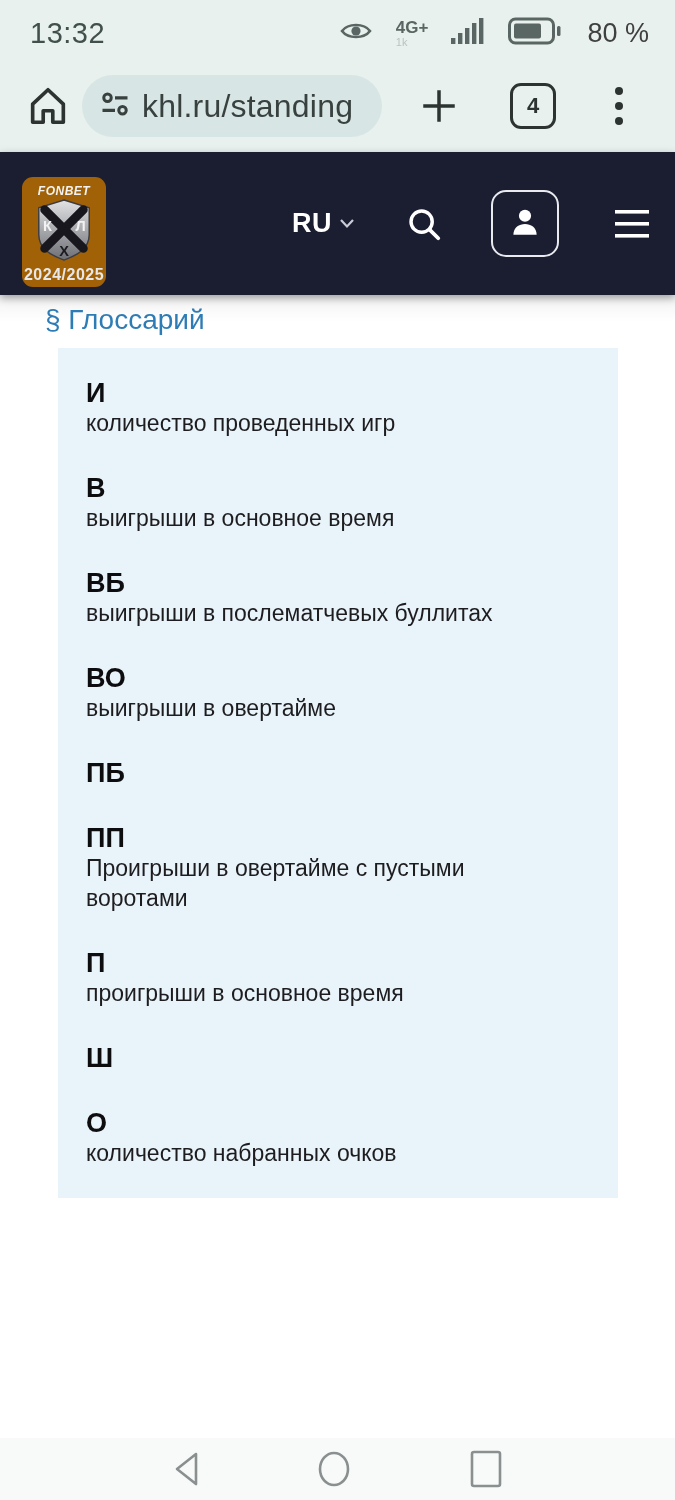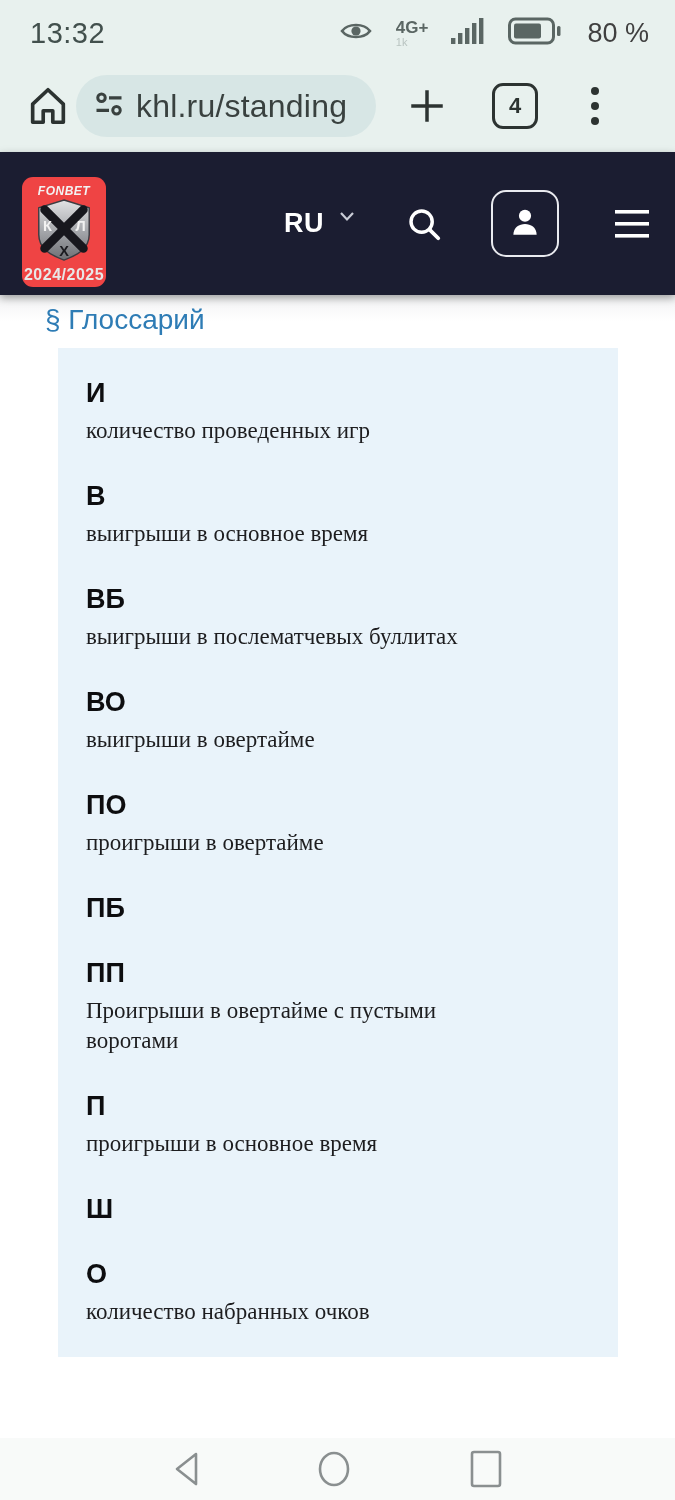--- a/index.html
+++ b/index.html
@@ -17,21 +17,21 @@
   }
   .status-time{font-size:29px;color:#42504d;letter-spacing:.5px;}
   .status-right{display:flex;align-items:center;gap:23px;color:#5a6663;}
   .net-wrap{position:relative;display:flex;flex-direction:column;align-items:center;line-height:1;}
   .net-label{font-size:17px;font-weight:700;color:#5a6663;}
   .sim-label{font-size:11px;color:#b9c4c1;margin-top:1px;align-self:flex-start;}
   .battery-label{font-size:27px;color:#404040;margin-left:2px;}
   
   .browser-bar{
     height:92px;background:#e8f1ee;display:flex;align-items:center;
-    padding:0 20px;box-sizing:border-box;flex:0 0 auto;
+    padding:0 20px;box-sizing:border-box;gap:6px;flex:0 0 auto;
   }
   .home-btn{flex:0 0 auto;display:flex;align-items:center;justify-content:center;width:56px;}
   .url-pill{
     flex:0 0 auto;width:300px;height:62px;border-radius:31px;background:#d7e6e5;
     display:flex;align-items:center;padding:0 14px 0 18px;box-sizing:border-box;
     overflow:hidden;white-space:nowrap;
   }
   .url-text{font-size:32px;color:#39413f;margin-left:12px;letter-spacing:.2px;}
   .plus-btn{flex:0 0 auto;margin-left:26px;width:50px;display:flex;justify-content:center;}
   .tab-btn{
@@ -40,48 +40,48 @@
   }
   .tab-count{font-size:22px;font-weight:700;color:#2c3331;}
   .kebab-btn{flex:0 0 auto;margin-left:42px;width:30px;display:flex;justify-content:center;}
   
   .site-header{
     height:143px;background:#1b1d31;display:flex;align-items:center;
     padding:0 26px 0 22px;box-sizing:border-box;flex:0 0 auto;position:relative;z-index:2;
     box-shadow:0 3px 8px rgba(0,0,0,.35);
   }
   .khl-logo{
-    width:84px;height:110px;background:#ef4444;border-radius:11px;
+    width:84px;height:110px;background:#a16207;border-radius:11px;
     display:flex;flex-direction:column;align-items:center;justify-content:space-between;
     padding:7px 4px;box-sizing:border-box;margin-top:16px;
   }
   .logo-sponsor{font-size:12px;font-weight:700;font-style:italic;color:#f2f2f2;letter-spacing:.5px;}
   .logo-season{font-size:16px;font-weight:700;color:#e8e8e8;letter-spacing:.5px;}
   .header-right{margin-left:auto;display:flex;align-items:center;}
-  .lang-switch{display:flex;gap:15px;}
+  .lang-switch{display:flex;align-items:center;gap:7px;}
   .lang-label{font-size:27px;font-weight:700;color:#ffffff;letter-spacing:.5px;}
   .search-btn{margin-left:50px;display:flex;}
   .account-btn{
     margin-left:48px;width:64px;height:63px;border:2.5px solid #e9eaef;border-radius:15px;
     display:flex;align-items:center;justify-content:center;background:transparent;
   }
   .burger-btn{margin-left:56px;display:flex;}
   
   .page{flex:1 1 auto;background:linear-gradient(#f1f2f3,#ffffff 26px);position:relative;}
   .page-heading{
     margin:10px 0 4px 45px;font-size:28px;line-height:30px;color:#2e7cb5;font-weight:400;
   }
   .glossary-panel{
     margin:13px 0 0 58px;width:560px;box-sizing:border-box;background:#e9f3fa;
     padding:30px 28px;
   }
   .entry{margin-bottom:35px;}
   .entry:last-child{margin-bottom:0;}
   .term{font-size:27px;font-weight:700;line-height:30px;color:#0d0d0f;}
-  .definition{font-size:23px;line-height:30px;color:#1d1d1f;margin-top:8px;max-width:410px;font-family:Liberation Serif, serif;}
+  .definition{font-size:23px;line-height:30px;color:#1d1d1f;max-width:410px;}
   
   .nav-bar{
     height:62px;background:#f8faf9;flex:0 0 auto;display:flex;align-items:center;
     justify-content:center;gap:112px;
   }
   .nav-btn{display:flex;align-items:center;justify-content:center;}
 </style>
 </head>
 <body>
 
@@ -225,24 +225,20 @@
       <div class="entry">
         <div class="term">ВБ</div>
         <div class="definition">выигрыши в послематчевых буллитах</div>
       </div>
 
       <div class="entry">
         <div class="term">ВО</div>
         <div class="definition">выигрыши в овертайме</div>
       </div>
 
-      <div class="entry">
-        <div class="term">ПО</div>
-        <div class="definition">проигрыши в овертайме</div>
-      </div>
 
       <div class="entry">
         <div class="term">ПБ</div>
       </div>
 
       <div class="entry">
         <div class="term">ПП</div>
         <div class="definition">Проигрыши в овертайме с пустыми воротами</div>
       </div>
 

